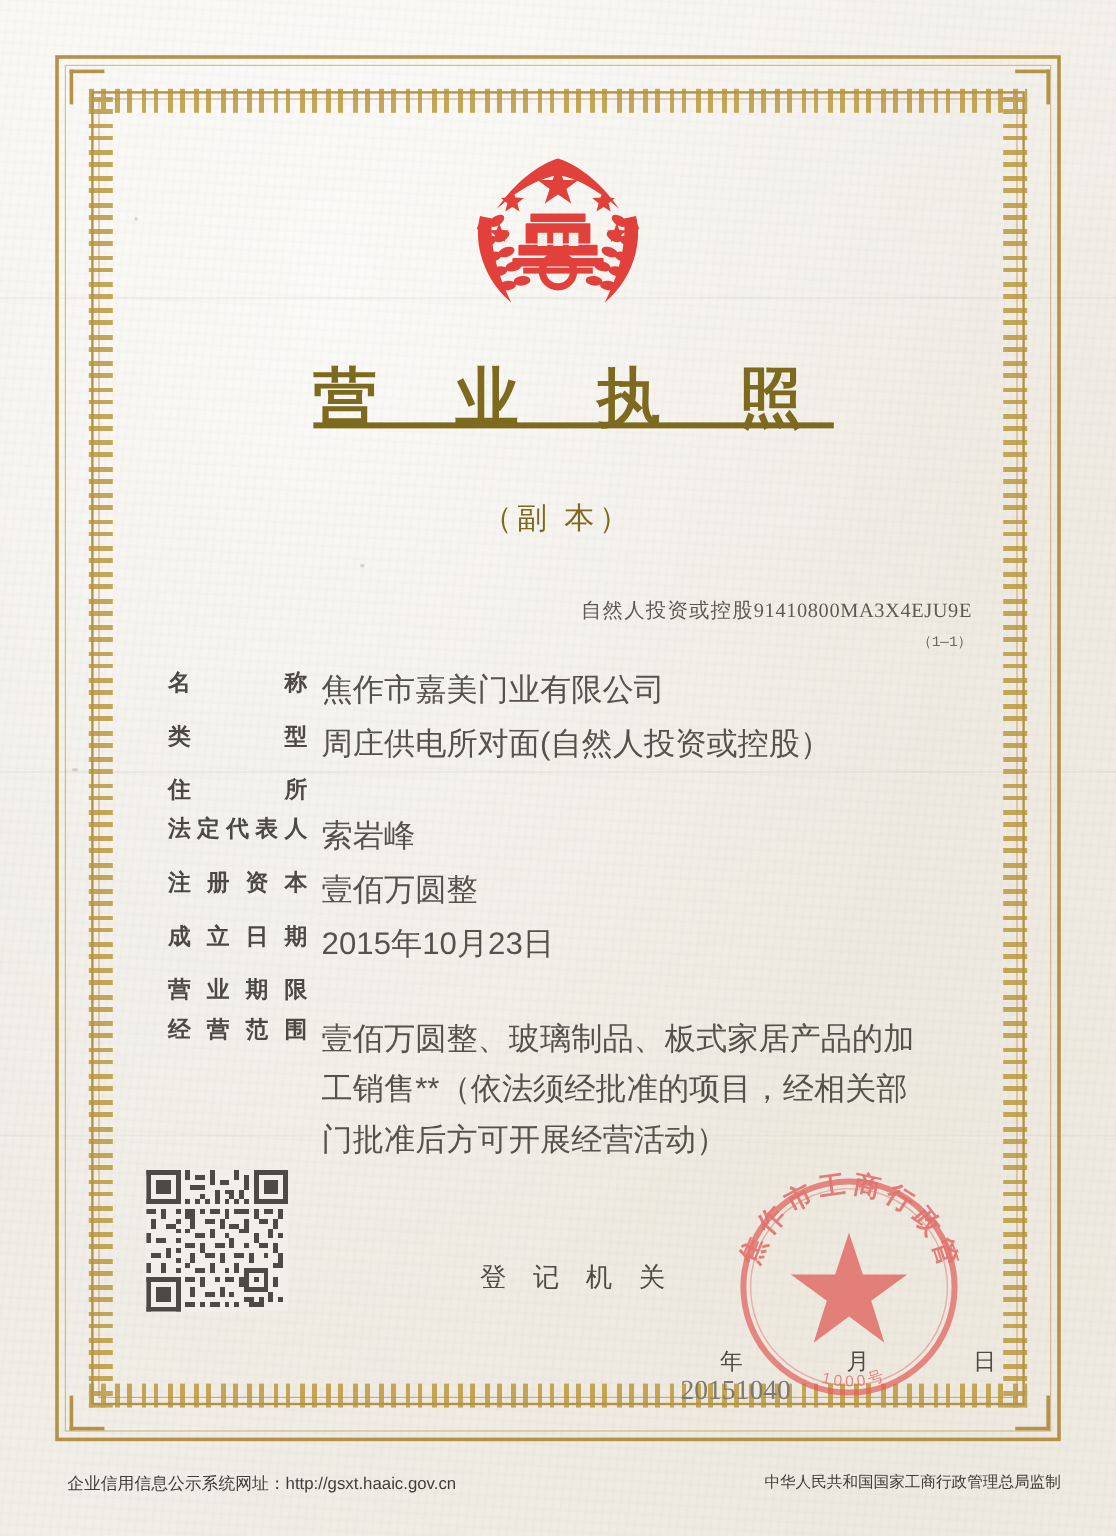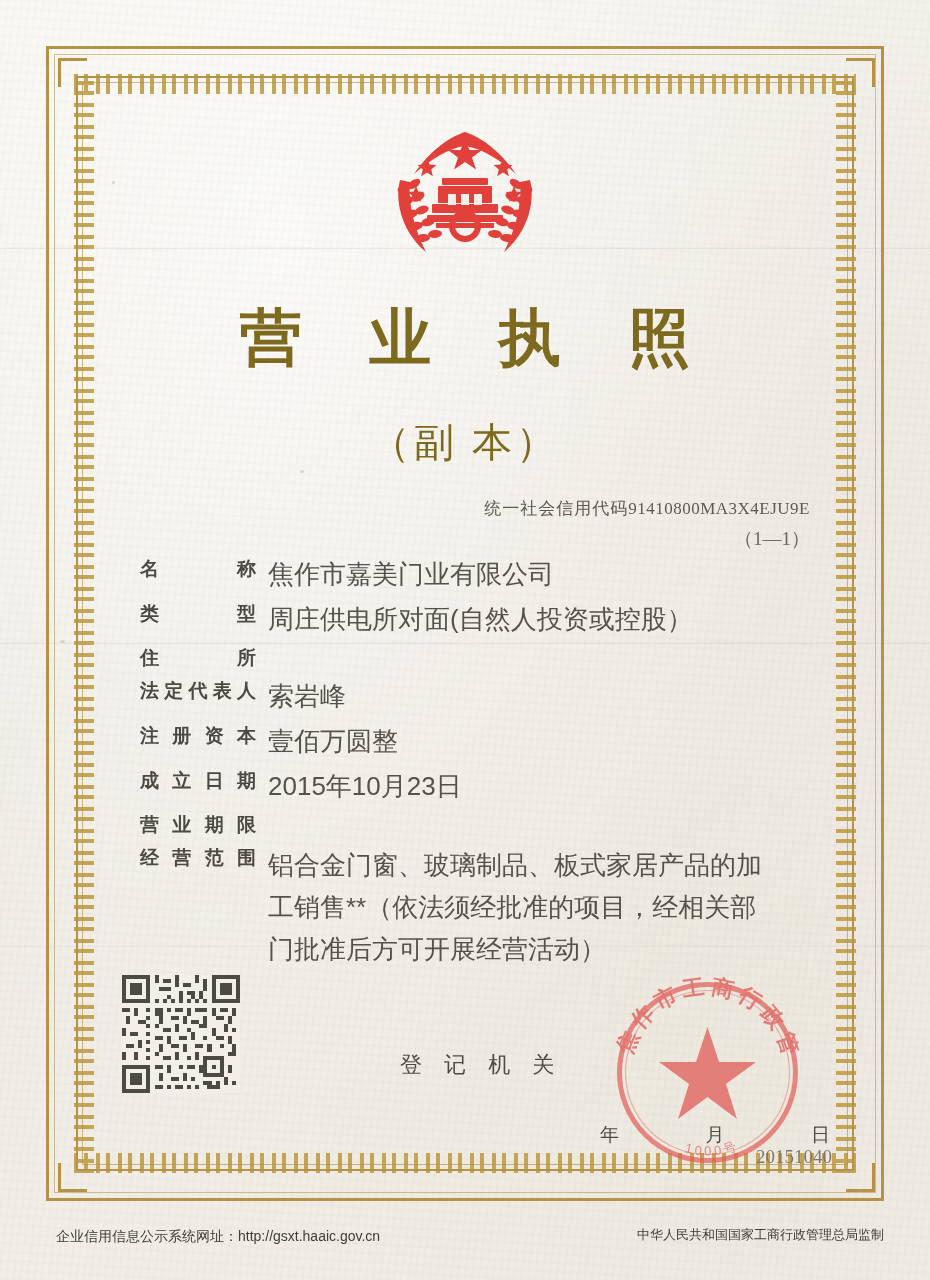--- a/index.html
+++ b/index.html
@@ -114,33 +114,34 @@
     width: 170px; height: 170px;
   }
 
   
   .title {
     position: absolute;
     top: 296px;
     left: 0; right: 0;
     text-align: center;
     font-family: "Liberation Serif", serif;
-    font-size: 62px;
+    font-size: 53px;
     font-weight: bold;
     letter-spacing: 26px;
     color: #7e6a1f;
     text-indent: 26px;
     text-shadow: 0 1px 0 rgba(255,255,255,0.5);
+    text-decoration: underline;
   }
   .subtitle {
     position: absolute;
     top: 415px;
     left: 0; right: 0;
     text-align: center;
-    font-size: 40px;
+    font-size: 25px;
     letter-spacing: 4px;
     color: #7e6a1f;
   }
 
   
   .credit-row {
     position: absolute;
     top: 497px;
     left: 120px;
     width: 690px;
@@ -152,22 +153,23 @@
   .credit-row .code {
     font-family: "Liberation Serif", serif;
     letter-spacing: 0.5px;
   }
   .page-no {
     position: absolute;
     top: 526px;
     left: 120px;
     width: 690px;
     text-align: right;
-    font-size: 19px;
+    font-size: 12px;
     color: #6a6760;
+    font-family: Liberation Mono, monospace;
   }
 
   
   .fields {
     position: absolute;
     left: 140px;
     top: 556px;
     width: 650px;
   }
   .field {
@@ -239,22 +241,22 @@
     font-size: 19px;
     color: #4e4b44;
     font-family: "Liberation Sans", sans-serif;
   }
   .date-values {
     position: absolute;
     left: 567px;
     top: 1146px;
     width: 265px;
     display: flex;
-    justify-content: flex-end;
-    font-size: 19px;
+    justify-content: flex-start;
+    font-size: 23px;
     color: #7c7970;
     font-family: "Liberation Serif", serif;
   }
 
   
   .footer-left {
     position: absolute;
     left: 56px;
     top: 1228px;
     font-size: 14px;
@@ -349,21 +351,21 @@
       <polygon points="36,78 38.2,83.6 44.2,84 39.6,87.8 41,93.7 36,90.4 31,93.7 32.4,87.8 27.8,84 33.8,83.6" fill="#e2403a"></polygon>
       <polygon points="134,78 136.2,83.6 142.2,84 137.6,87.8 139,93.7 134,90.4 129,93.7 130.4,87.8 125.8,84 131.8,83.6" fill="#e2403a"></polygon>
     </g>
   </svg>
 </div>
 
 <div class="title">营 业 执 照</div>
 <div class="subtitle">（副  本）</div>
 
 <div class="credit-row">
-  <span>统一社会信用代码</span><span class="code">91410800MA3X4EJU9E</span>
+  <span>自然人投资或控股</span><span class="code">91410800MA3X4EJU9E</span>
 </div>
 <div class="page-no">（1—1）</div>
 
 <div class="fields">
 
   <div class="field">
     <div class="f-label">
       <span>名</span>
       <span>称</span>
     </div>
@@ -425,21 +427,21 @@
     </div>
   </div>
 
   <div class="field">
     <div class="f-label">
       <span>经</span>
       <span>营</span>
       <span>范</span>
       <span>围</span>
     </div>
-    <div class="f-value scope">铝合金门窗、玻璃制品、板式家居产品的加工销售**（依法须经批准的项目，经相关部门批准后方可开展经营活动）</div>
+    <div class="f-value scope">壹佰万圆整、玻璃制品、板式家居产品的加工销售**（依法须经批准的项目，经相关部门批准后方可开展经营活动）</div>
   </div>
 
 </div>
 
 <div class="qr">
   <svg viewBox="0 0 29 29" width="118" height="118" shape-rendering="crispEdges">
     <rect width="29" height="29" fill="#f2efe9"></rect>
     <g fill="#4c4a45">
 
       <rect x="0" y="0" width="7" height="1"></rect>

